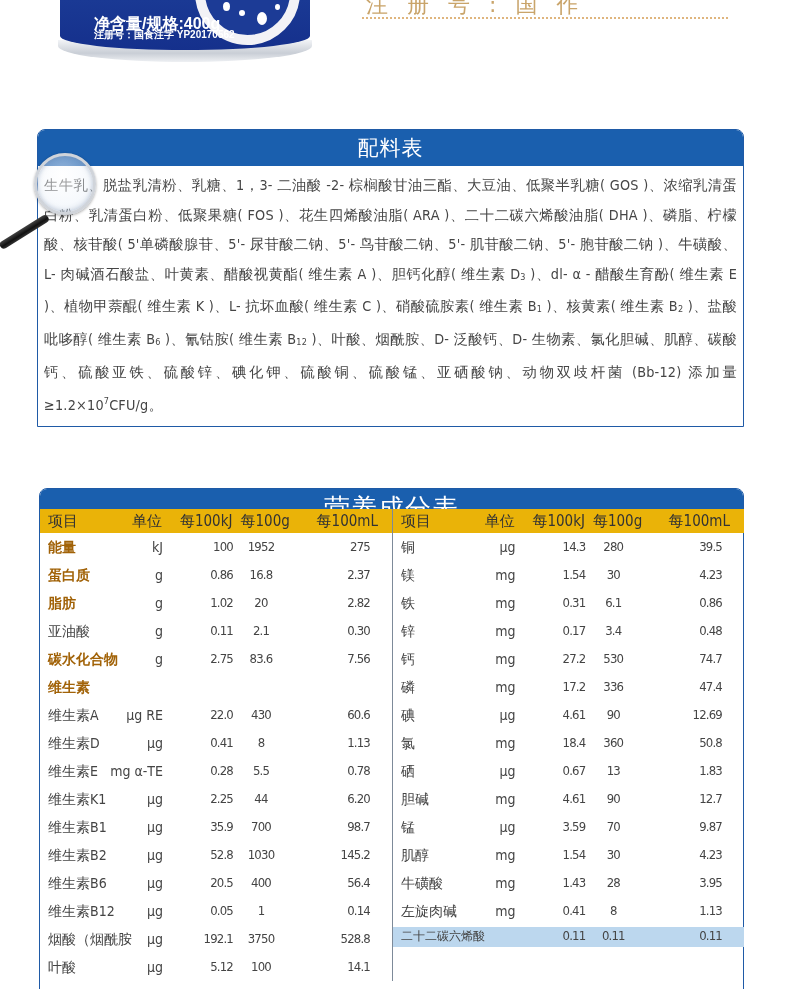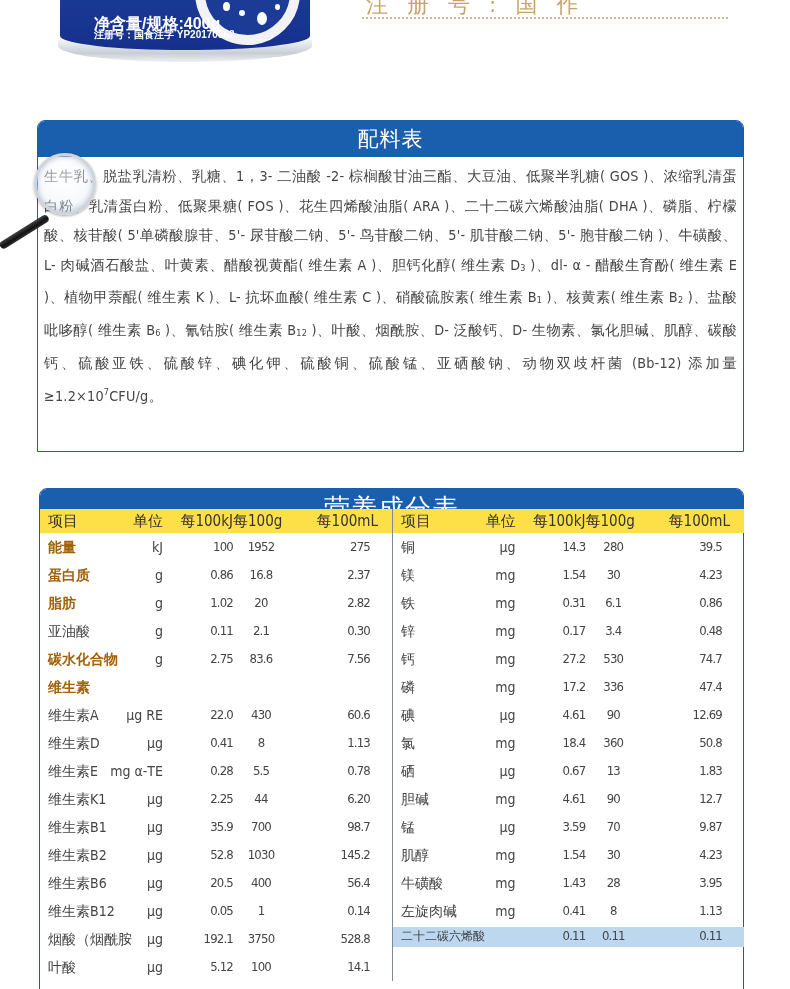--- a/index.html
+++ b/index.html
@@ -37,21 +37,21 @@
     .dotted-line {
       position: absolute; left: 362px; top: 17px; width: 366px; height: 0;
       border-top: 2px dotted #dfb57e;
     }
 
     
     .panel {
       position: absolute; background: #fff;
       border: 1px solid #1f5aa6;
     }
-    .ing-panel { left: 37px; top: 120px; width: 707px; height: 332px; border-radius: 8px 8px 0 0; }
+    .ing-panel { left: 37px; top: 129px; width: 707px; height: 298px; border-radius: 8px 8px 0 0; }
     .panel-header {
       height: 36px; background: #1a5fae; color: #fff; text-align: center;
       font-size: 21px; line-height: 36px; border-radius: 7px 7px 0 0;
       letter-spacing: 1px; font-family: "DejaVu Sans", sans-serif;
     }
     .ing-body {
       padding: 5px 6px 0 6px;
       font-family: "DejaVu Sans Condensed", "DejaVu Sans", sans-serif;
       font-size: 14.3px; line-height: 29.6px; color: #454545;
       letter-spacing: 0.2px; text-align: justify;
@@ -71,22 +71,22 @@
       border-radius: 4px; transform: rotate(-32deg); transform-origin: right center;
     }
 
     
     .nut-panel { left: 39px; top: 488px; width: 705px; height: 520px; border-radius: 8px 8px 0 0; }
     .nut-header { height: 20px; line-height: 38px; font-size: 26px; }
     .nut-cols { display: flex; }
     .nut-half { width: 352px; }
     .nut-half.right { border-left: 1px solid #7d8a99; width: 352px; }
     .nut-head-row {
-      display: flex; height: 24px; line-height: 24px; background: #fde047;
-      font-family: "DejaVu Sans Condensed", "DejaVu Sans", sans-serif; font-size: 15px; color: #333;
+      display: flex; height: 24px; line-height: 24px; background: #eab308;
+      font-family: "DejaVu Sans Condensed", "DejaVu Sans", sans-serif; font-size: 15px; color: #333; gap: 8px;
     }
     .nut-row {
       display: flex; height: 28px; line-height: 28px;
       font-family: "DejaVu Sans Condensed", "DejaVu Sans", sans-serif; font-size: 14px; color: #444;
     }
     .nut-row.hl { background: #bcd7ee; height: 20px; line-height: 18px; font-size: 12px; margin-top: 2px; }
     .nut-row .c-name, .nut-head-row .c-name { width: 93px; padding-left: 8px; white-space: nowrap; overflow: hidden; }
     .nut-row .c-unit, .nut-head-row .c-unit { width: 30px; text-align: right; white-space: nowrap; }
     .nut-row .c-kj, .nut-head-row .c-kj { width: 70px; text-align: right; }
     .nut-row .c-g, .nut-head-row .c-g { width: 70px; text-align: center; padding-right: 14px; }

